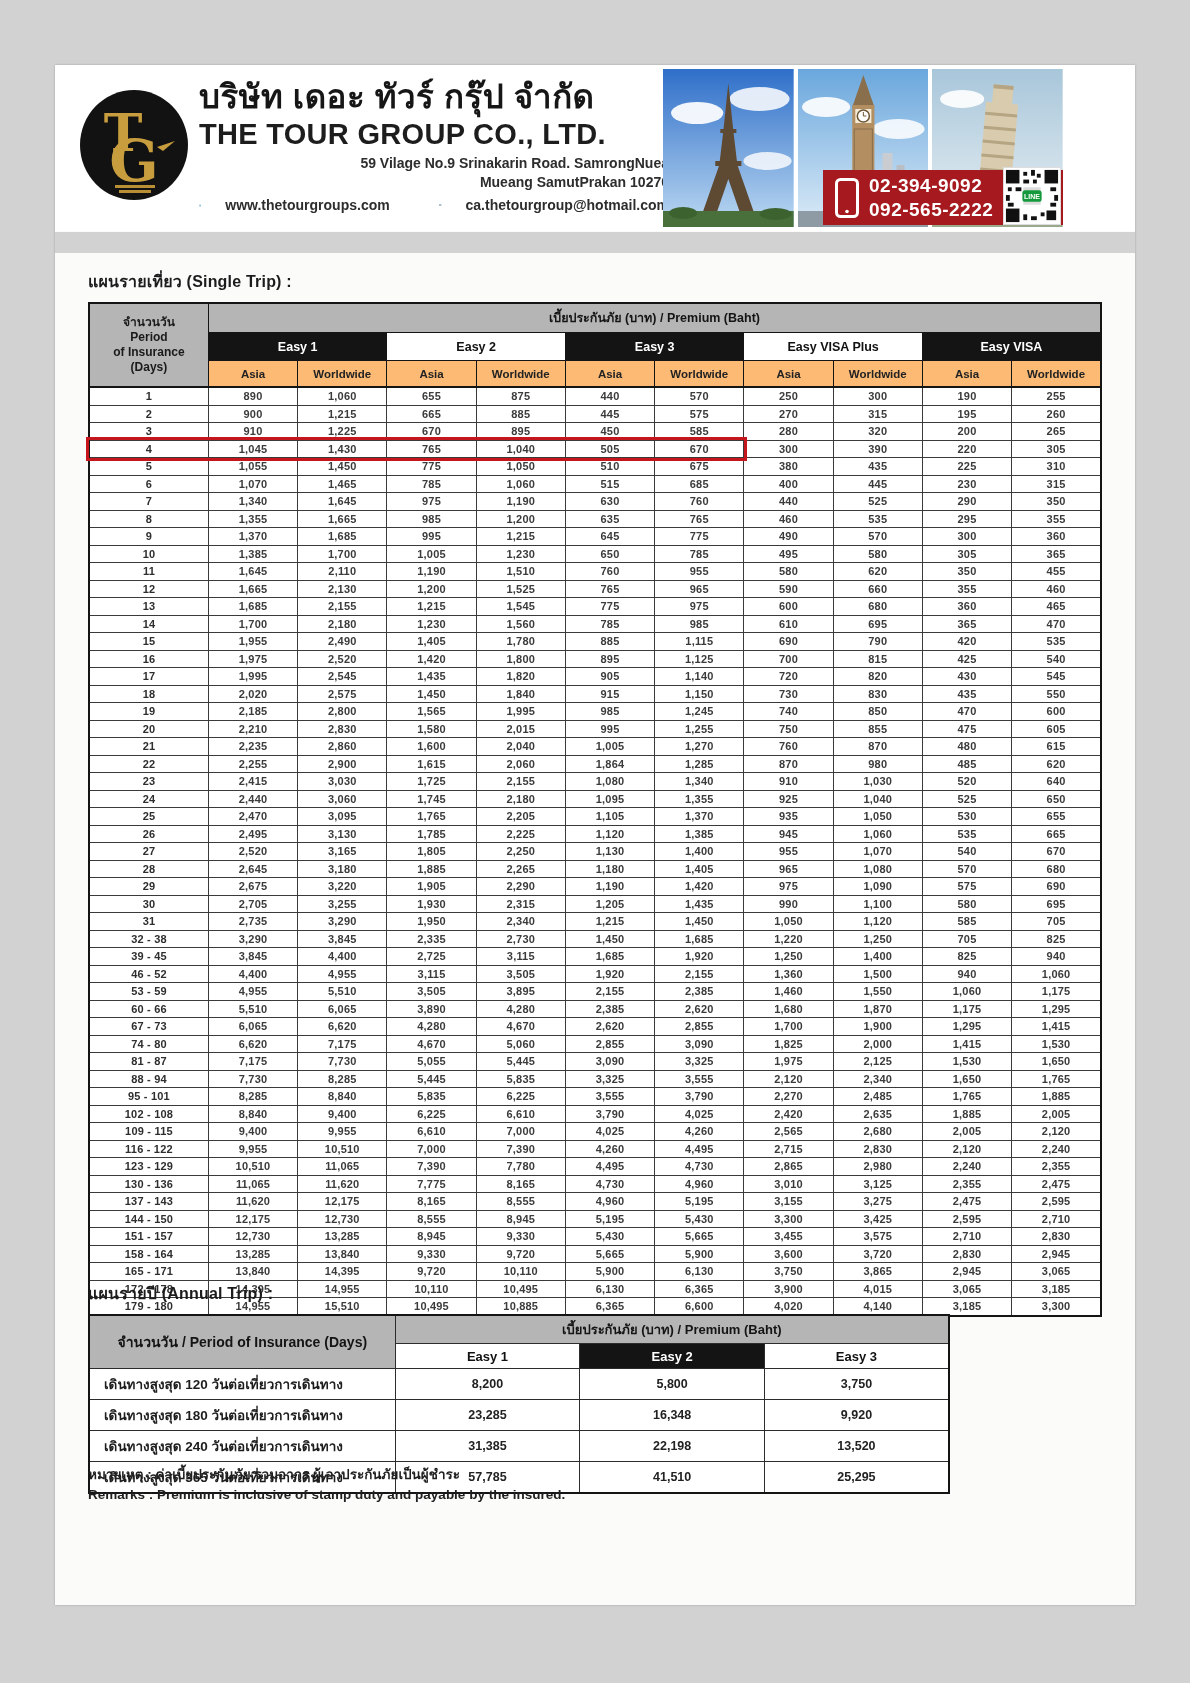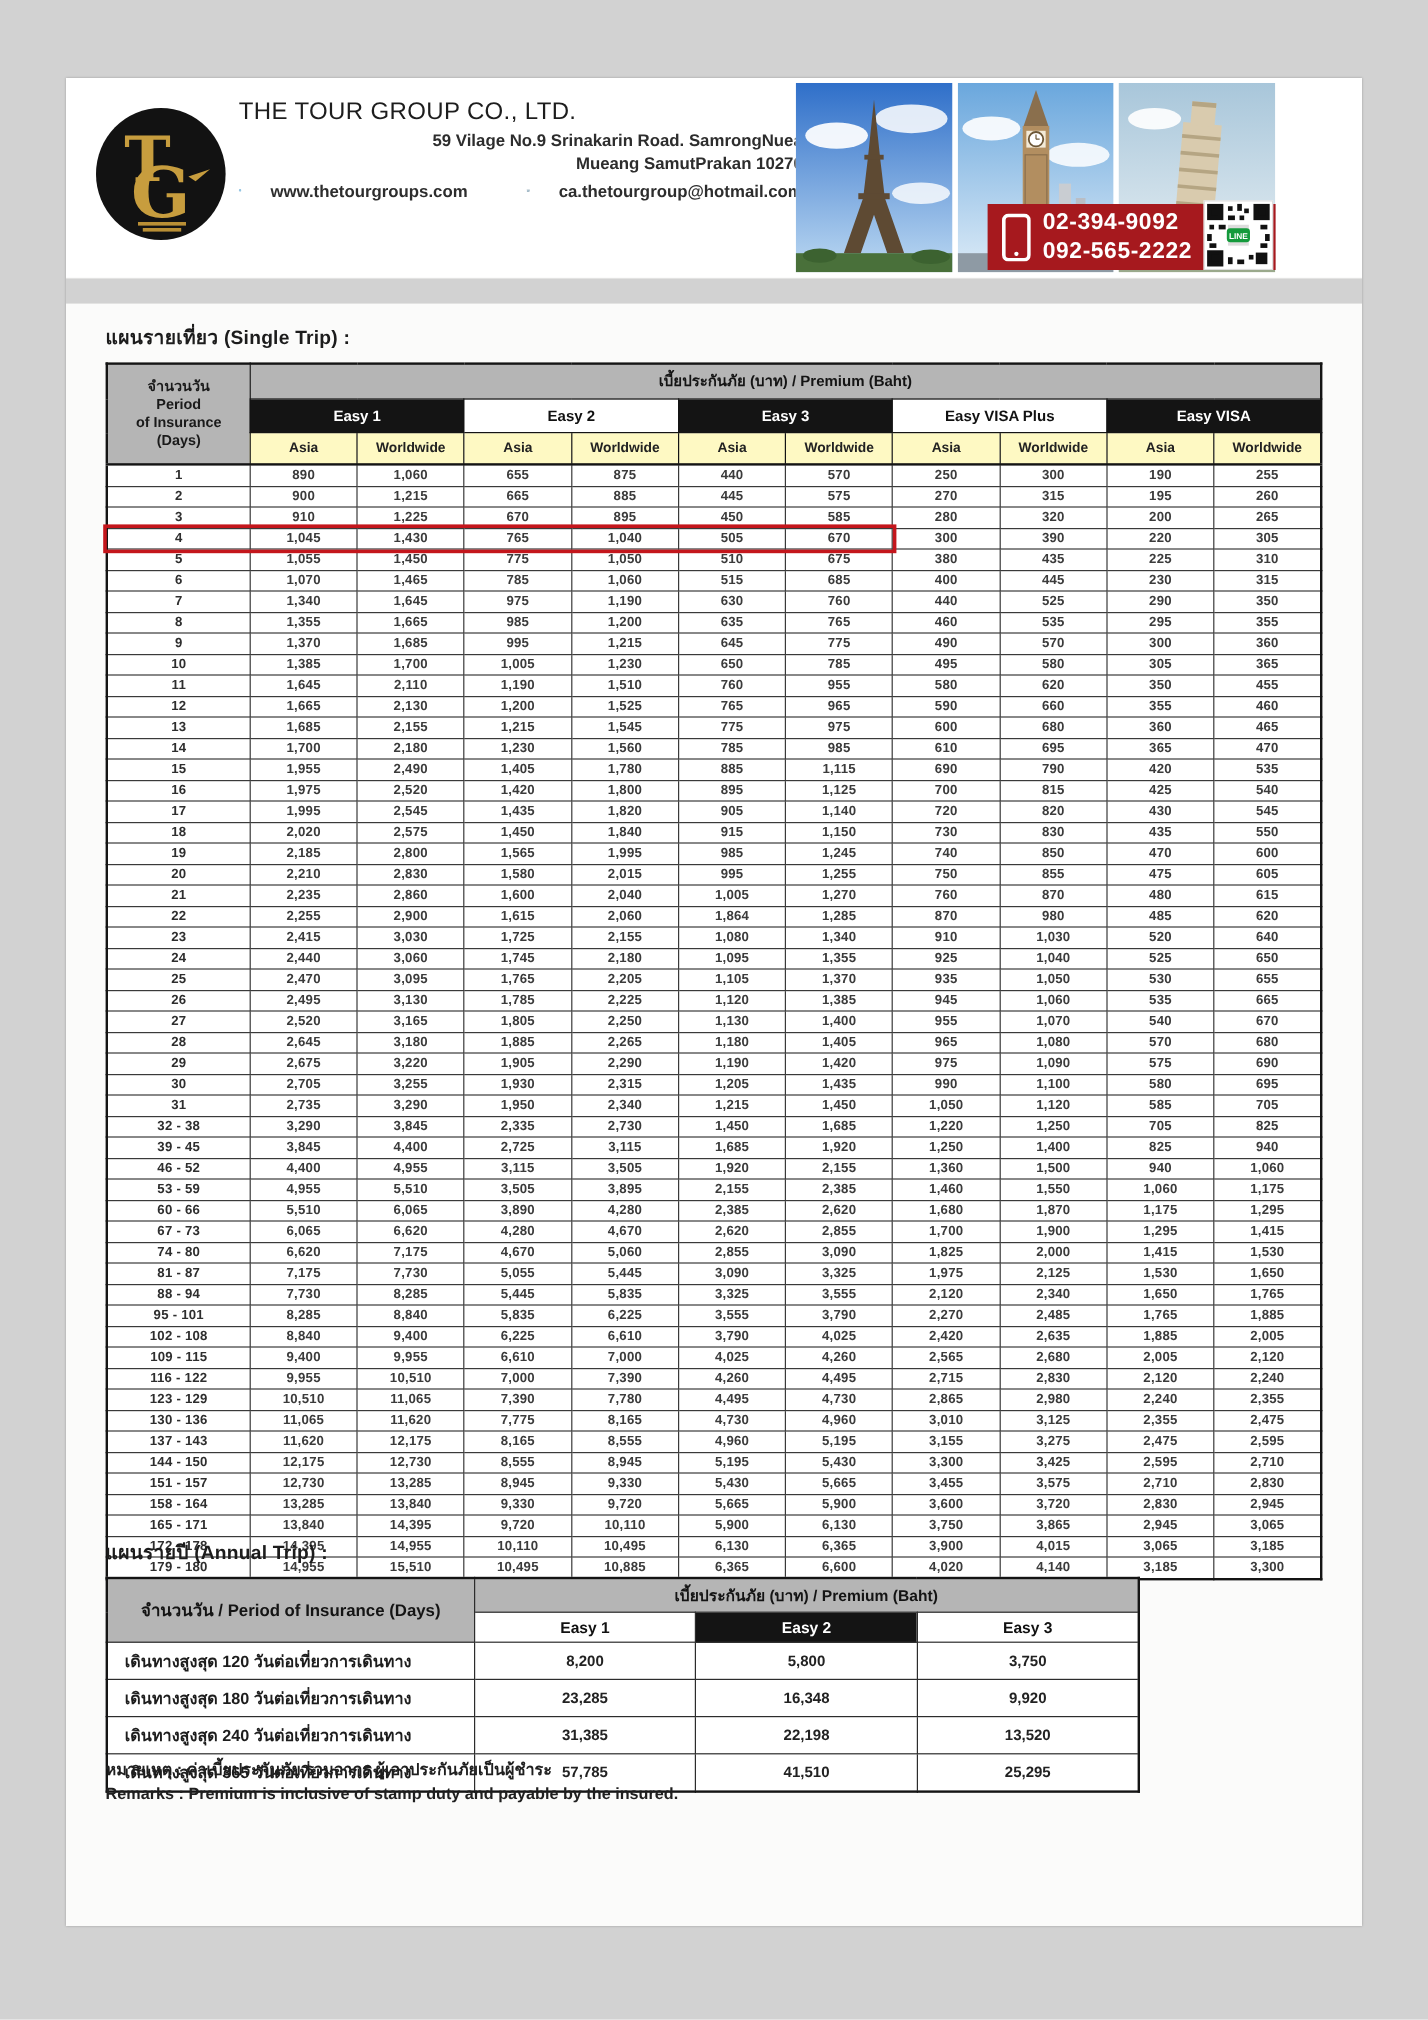--- a/index.html
+++ b/index.html
@@ -12,21 +12,21 @@
   .page{
     position:absolute;left:55px;top:65px;width:1080px;height:1540px;
     background:#fbfbfa;box-shadow:0 0 2px rgba(0,0,0,.25);
   }
   
   .hdr{position:absolute;left:0;top:0;width:100%;height:166px;background:#fff;}
   .gray-band{position:absolute;left:0;top:167px;width:100%;height:21px;background:#d2d2d2;}
   .logo{position:absolute;left:24px;top:24px;width:110px;height:112px;}
   .co-block{position:absolute;left:144px;top:14px;width:470px;}
   .co-thai{font-size:33px;font-weight:700;color:#161616;line-height:1.1;letter-spacing:.5px;}
-  .co-en{font-size:20px;font-weight:400;color:#1d1d1d;margin-top:3px;letter-spacing:.3px;}
+  .co-en{font-size:29px;font-weight:700;color:#1d1d1d;margin-top:3px;letter-spacing:.3px;}
   .co-addr{font-size:14px;font-weight:600;color:#2d2d2d;line-height:1.35;margin-top:3px;text-align:right;}
   .co-contact{font-size:14px;font-weight:600;color:#2d2d2d;margin-top:5px;display:flex;align-items:center;gap:24px;}
   .co-contact .sep{width:10px;}
   .montage{position:absolute;left:608px;top:4px;width:400px;height:158px;display:flex;gap:4px;background:#fff;}
   .montage .panel{flex:1;height:100%;overflow:hidden;}
   .ribbon{
     position:absolute;left:160px;bottom:2px;right:0;height:55px;
     background:#a6191e;display:flex;align-items:center;gap:10px;padding-left:12px;box-sizing:border-box;
   }
   .phones{color:#fff;font-weight:700;font-size:19px;line-height:1.22;letter-spacing:.5px;}
@@ -38,21 +38,21 @@
   .tbl-wrap{position:relative;margin-top:8px;}
   table{border-collapse:collapse;width:100%;background:#fff;table-layout:fixed;}
   .trip,.trip th,.trip td{border:1px solid #3a3a3a;}
   .trip{border:2px solid #141414;}
   .trip thead th{border:1.5px solid #141414;}
   .trip thead{border-bottom:2.5px solid #141414;}
   th.days-head{background:#b5b5b5;color:#1a1a1a;font-size:12px;font-weight:700;line-height:1.25;vertical-align:middle;}
   th.prem-head{background:#b5b5b5;color:#141414;font-size:12.5px;font-weight:700;height:26px;}
   th.plan-head{background:#fff;color:#111;font-size:12.5px;font-weight:700;height:25px;}
   th.plan-head.dark{background:#141414;color:#fff;}
-  th.region-head{background:#fef9c3;color:#222;font-size:11.5px;font-weight:700;height:23px;}
+  th.region-head{background:#fdba74;color:#222;font-size:11.5px;font-weight:700;height:23px;}
   .trip td{height:16.5px;padding:0;text-align:center;font-size:11px;font-weight:700;color:#3b3b3b;
            border-left:1.2px solid #3a3a3a;border-top:1px solid #8c8c8c;letter-spacing:.2px;}
   .trip td.days-cell{color:#2e2e2e;}
   .hl-box{position:absolute;border:3px solid #c4161c;pointer-events:none;z-index:5;}
   
   .annual,.annual th,.annual td{border:1.4px solid #2c2c2c;}
   .annual{border:2px solid #141414;}
   th.a-days{background:#b5b5b5;color:#141414;font-size:14px;font-weight:700;}
   th.a-prem{background:#b5b5b5;color:#141414;font-size:13px;font-weight:700;height:25px;}
   th.a-plan{background:#fff;color:#111;font-size:13px;font-weight:700;height:22px;}
@@ -76,20 +76,21 @@
         <ellipse cx="55" cy="56" rx="54" ry="55" fill="#121212"></ellipse>
         <text x="44" y="62" font-family="DejaVu Serif, serif" font-size="52" font-weight="bold" fill="#c79d3e" text-anchor="middle">T</text>
         <text x="55" y="92" font-family="DejaVu Serif, serif" font-size="58" font-weight="bold" fill="#c79d3e" text-anchor="middle">G</text>
         <polygon points="78,58 96,52 84,62" fill="#c79d3e"></polygon>
         <rect x="36" y="96" width="40" height="3" fill="#b98f35"></rect>
         <rect x="40" y="101" width="32" height="3" fill="#b98f35"></rect>
       </svg>
     </div>
 
     <div class="co-block">
+      <div class="co-thai">บริษัท เดอะ ทัวร์ กรุ๊ป จำกัด</div>
       <div class="co-en">THE TOUR GROUP CO., LTD.</div>
       <div class="co-addr">
         <div>59 Vilage No.9 Srinakarin Road. SamrongNuea</div>
         <div>Mueang SamutPrakan 10270</div>
       </div>
       <div class="co-contact">
         <svg width="15" height="15" viewBox="0 0 16 16">
           <circle cx="8" cy="8" r="7.5" fill="#74b4dc"></circle>
           <ellipse cx="8" cy="8" rx="3.4" ry="7.3" fill="none" stroke="#fff" stroke-width="1"></ellipse>
           <line x1="0.7" y1="8" x2="15.3" y2="8" stroke="#fff" stroke-width="1"></line>

